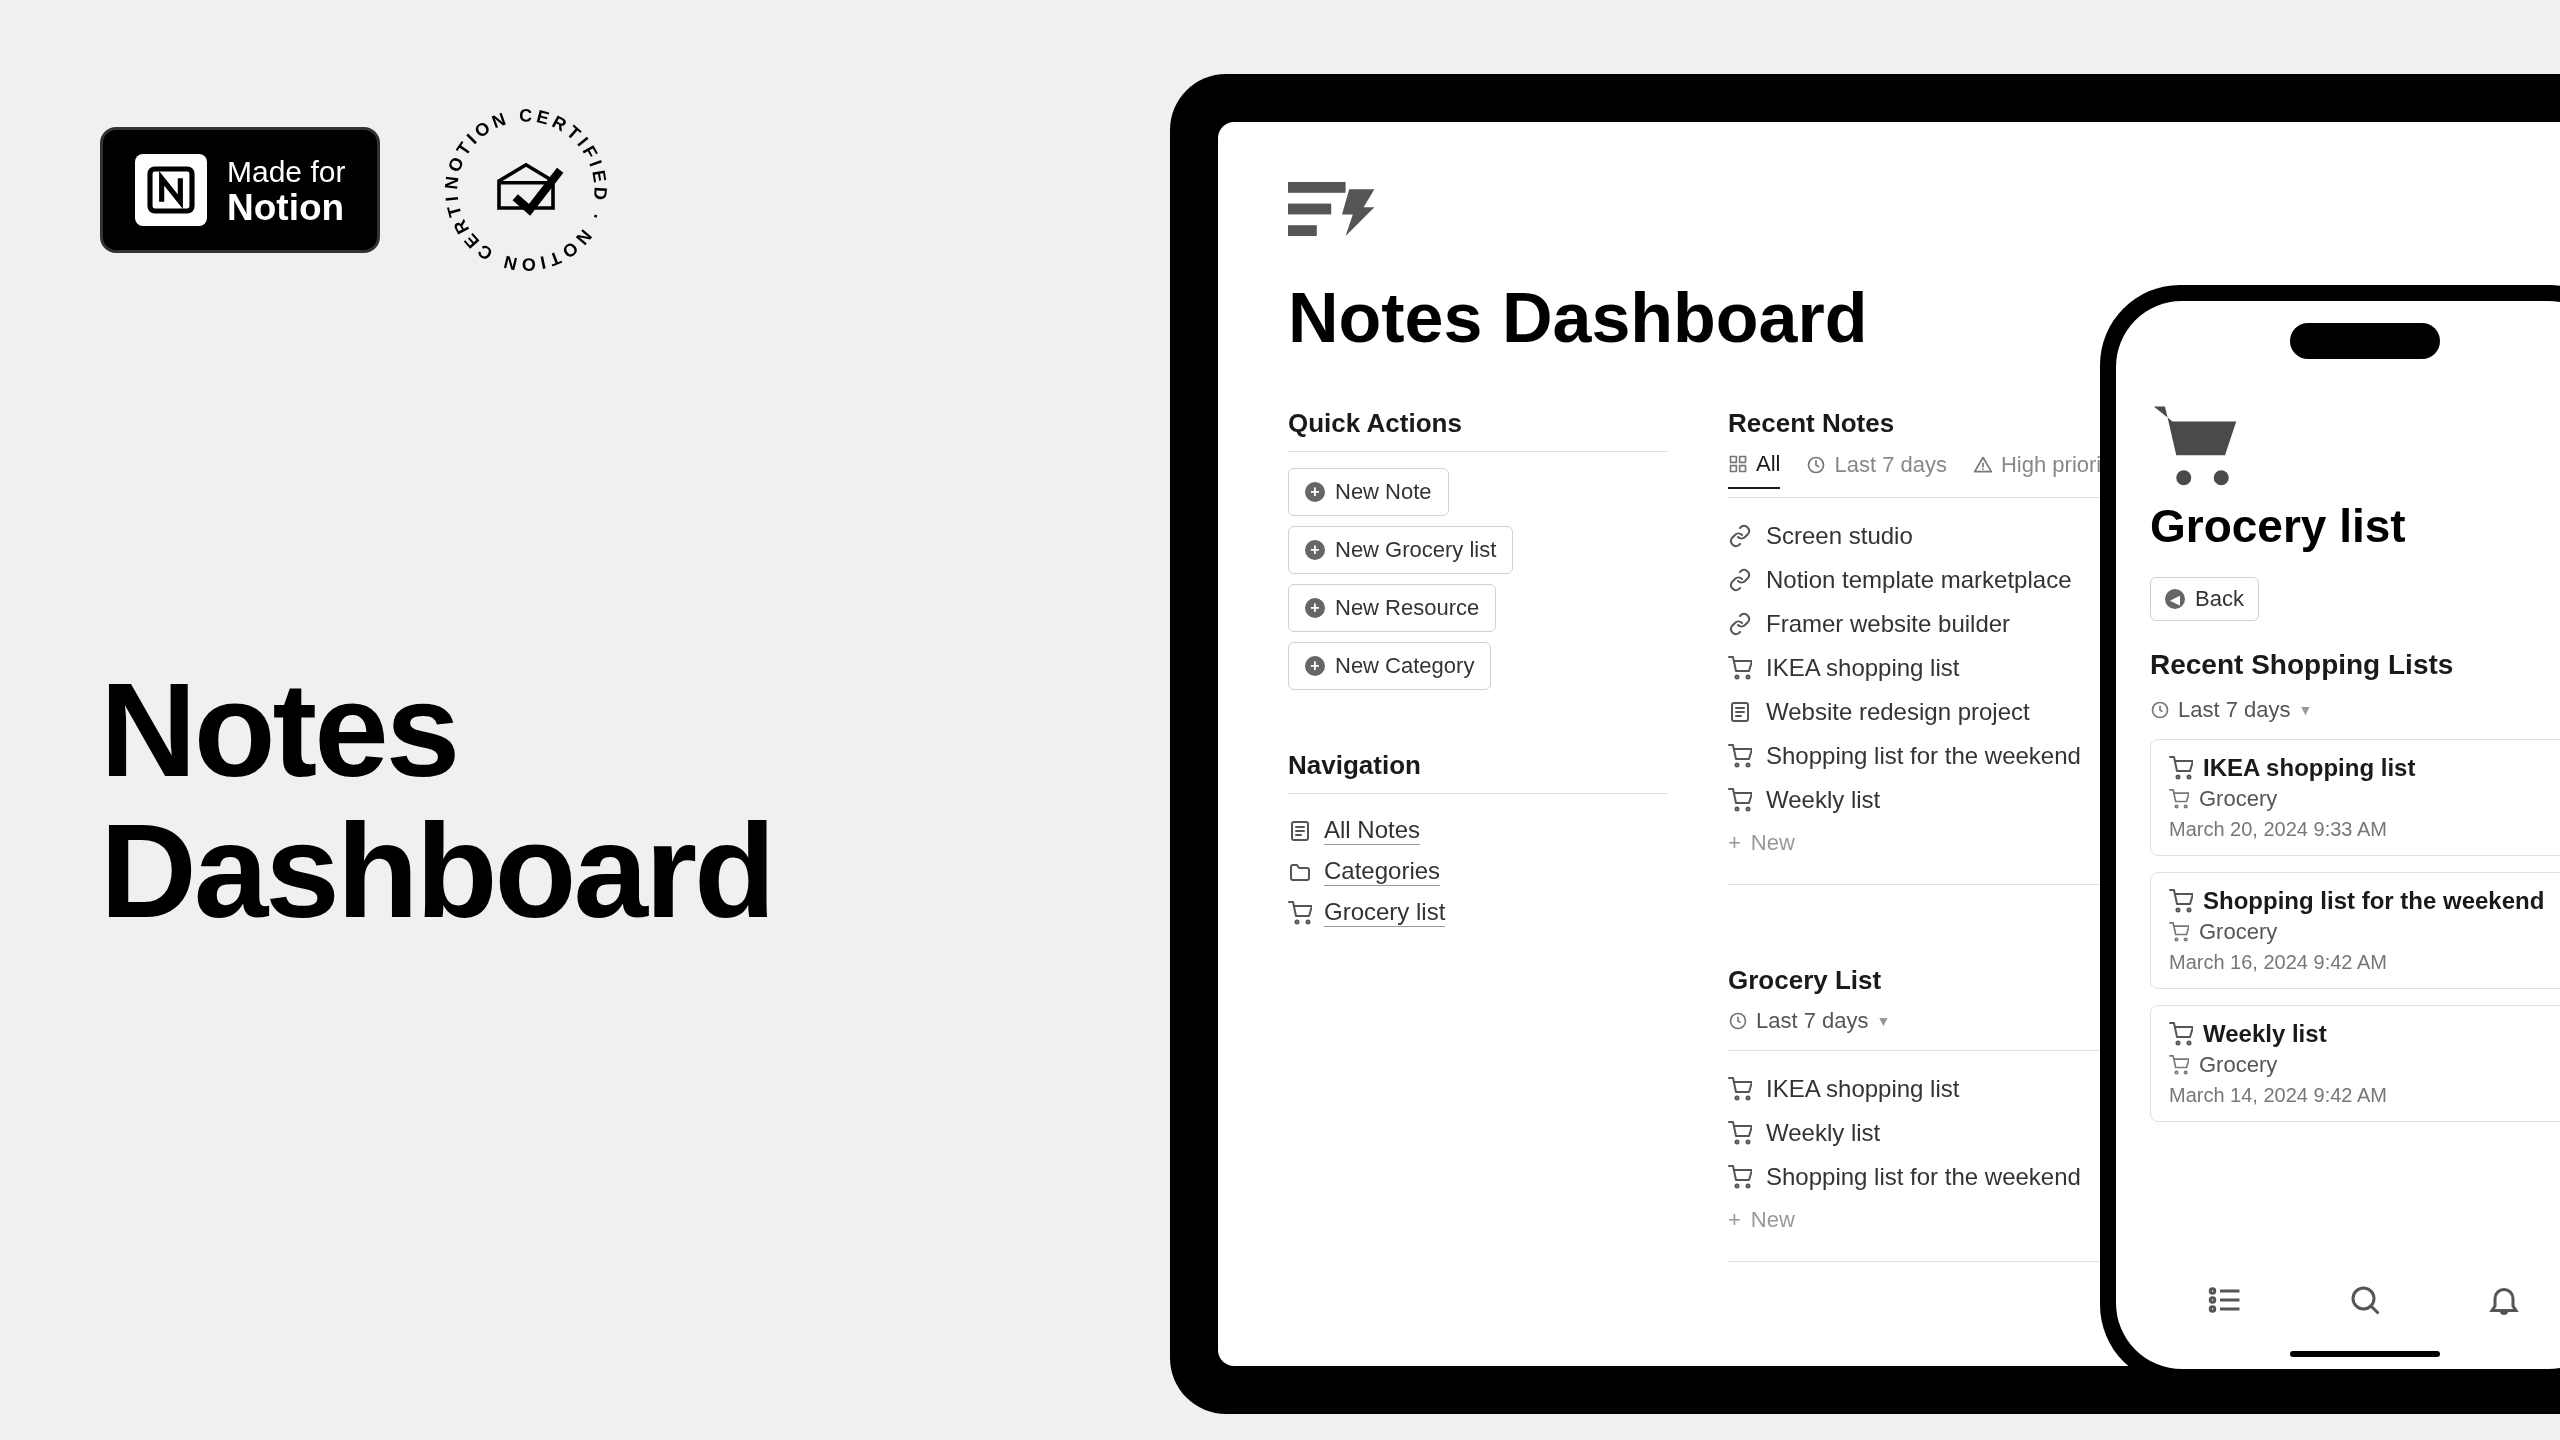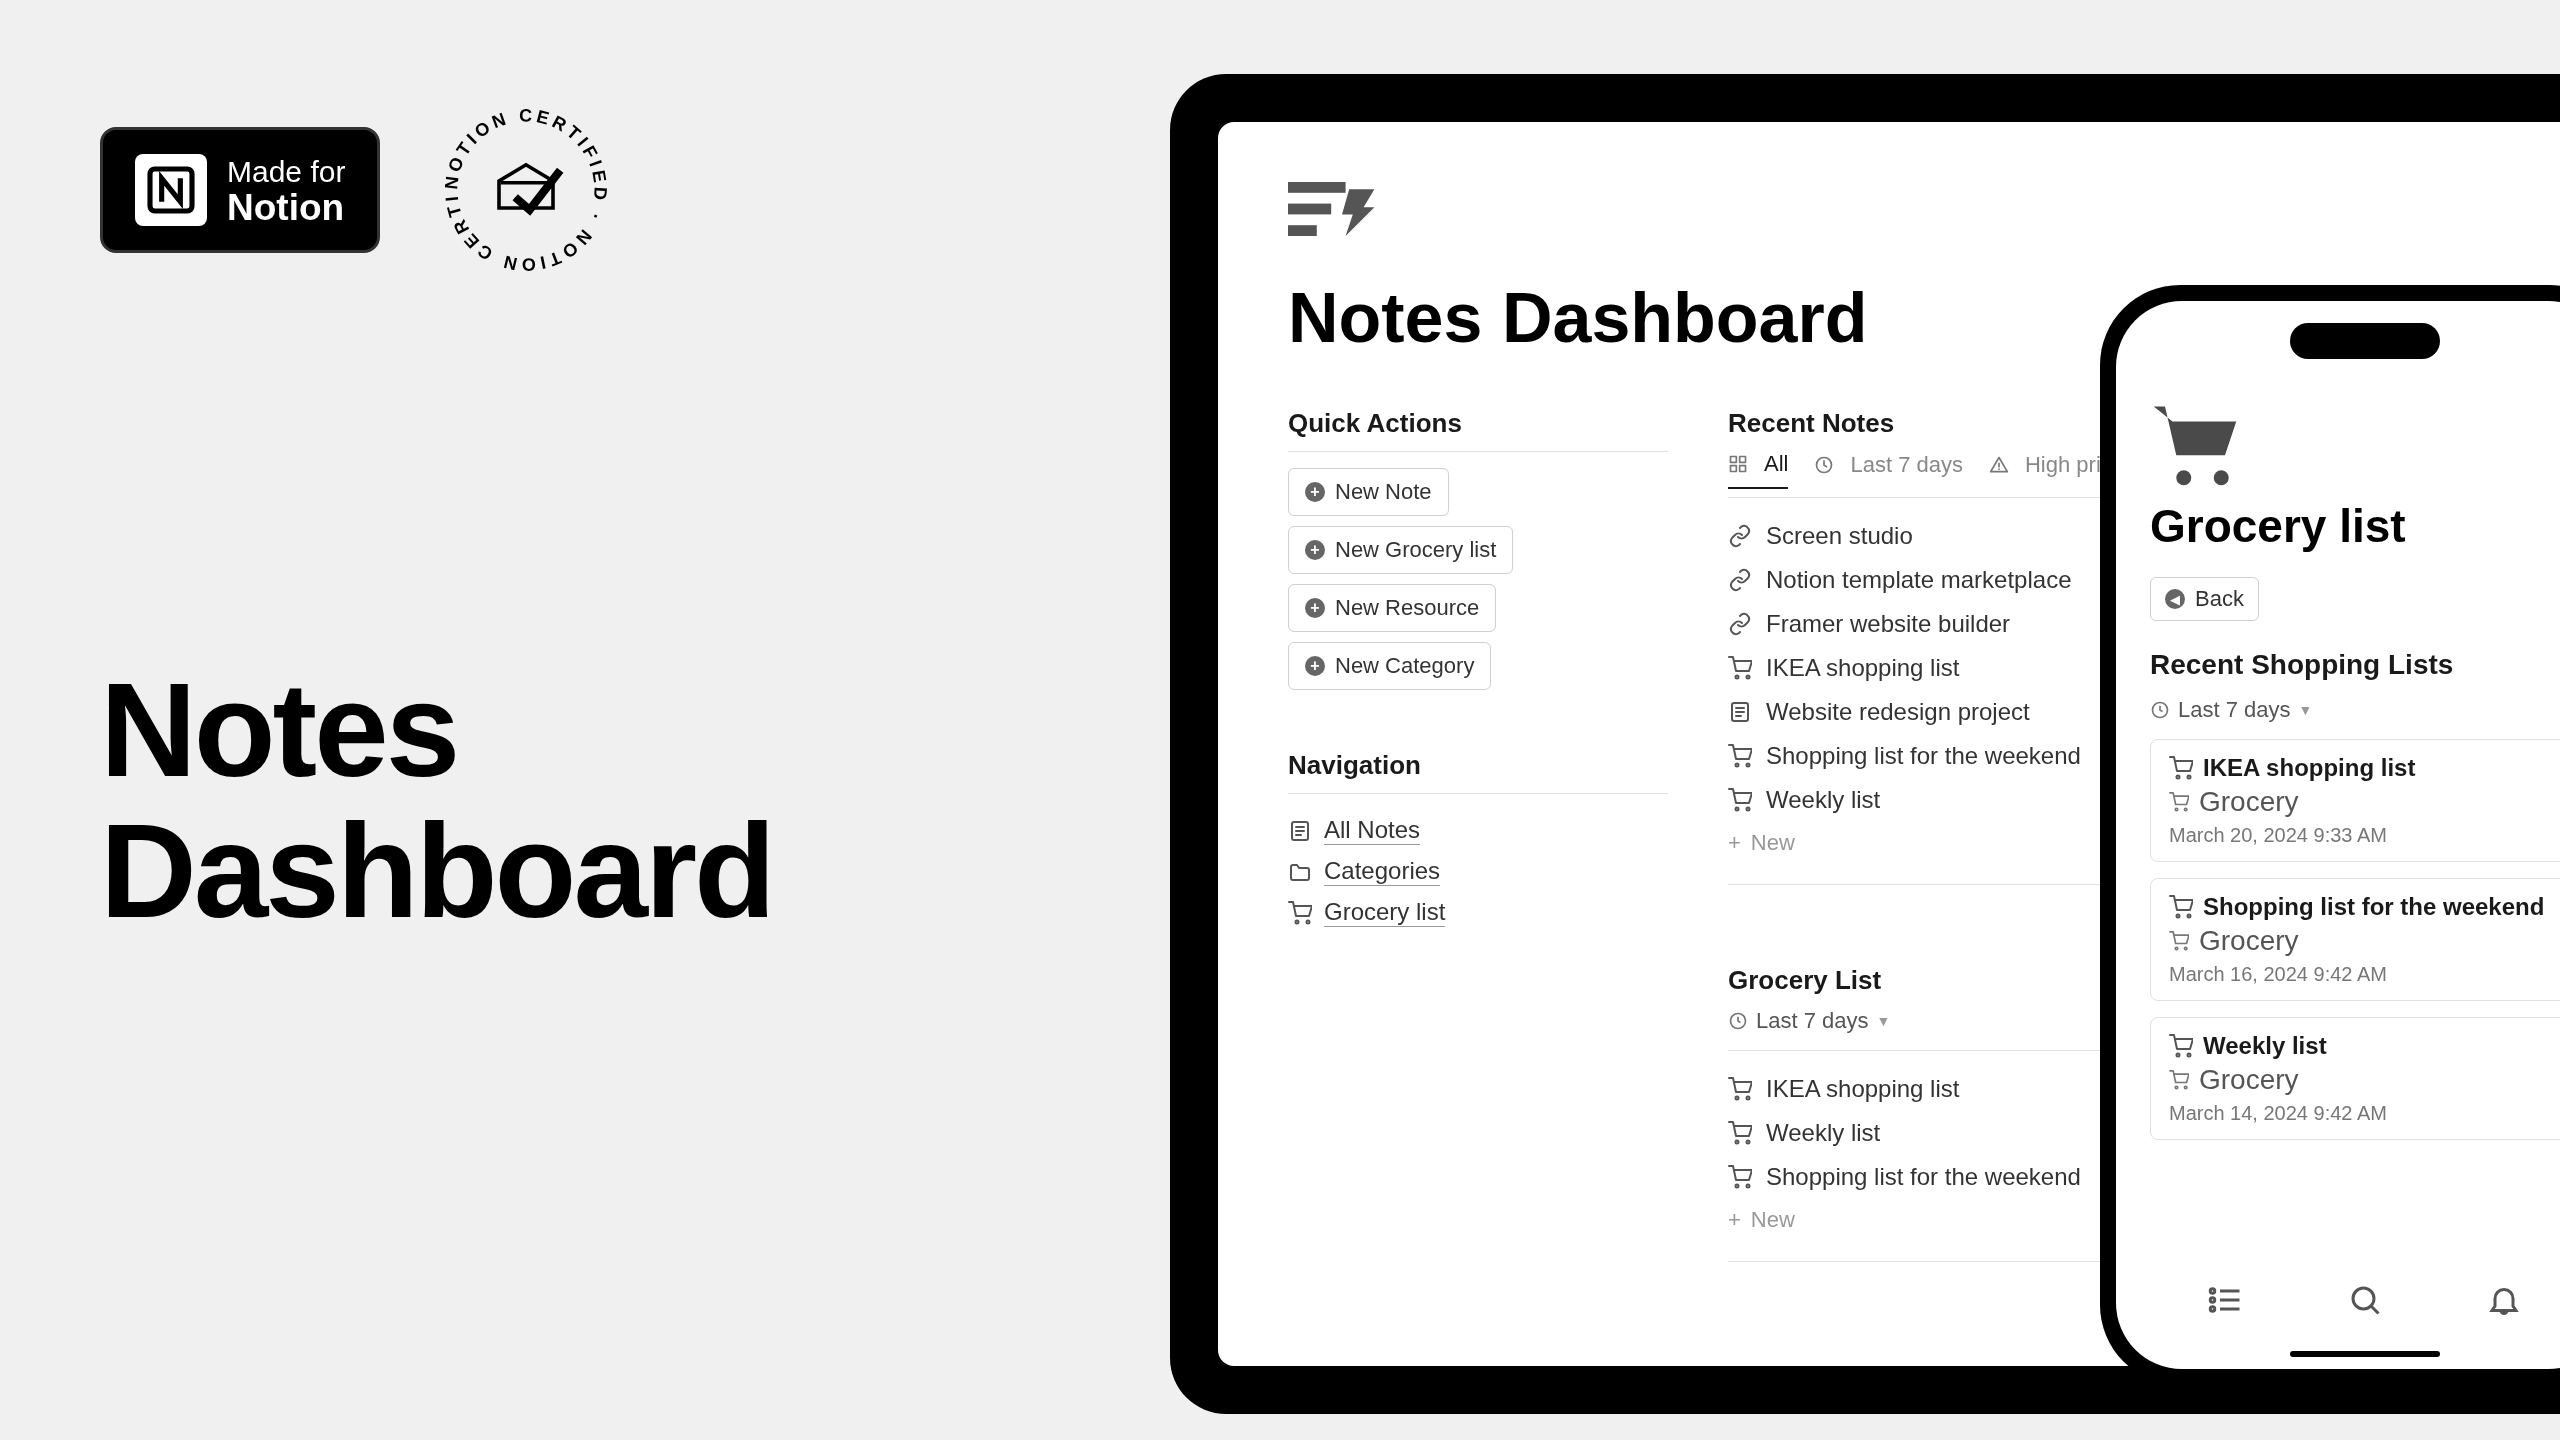--- a/index.html
+++ b/index.html
@@ -178,21 +178,21 @@
 .nav-item .label { border-bottom: 1px solid #999; }
 
 .tabs {
   display: flex;
   gap: 26px;
   margin-bottom: 8px;
 }
 .tab {
   display: flex;
   align-items: center;
-  gap: 16px;
+  gap: 8px;
   font-size: 22px;
   font-weight: 500;
   color: #888;
   padding-bottom: 10px;
   cursor: pointer;
 }
 .tab.active {
   color: #1a1a1a;
   border-bottom: 2px solid #1a1a1a;
 }
@@ -326,21 +326,21 @@
   margin-bottom: 16px;
   background: #fff;
 }
 .card-row {
   display: flex;
   align-items: center;
   gap: 10px;
   margin-bottom: 4px;
 }
 .card-title { font-size: 24px; font-weight: 600; color: #1a1a1a; }
-.card-sub { font-size: 28px; color: #555; }
+.card-sub { font-size: 22px; color: #555; }
 .card-date { font-size: 20px; color: #777; margin-top: 6px; }
 
 .phone-tabbar {
   position: absolute;
   bottom: 0;
   left: 0;
   right: 0;
   height: 110px;
   display: flex;
   justify-content: space-around;

